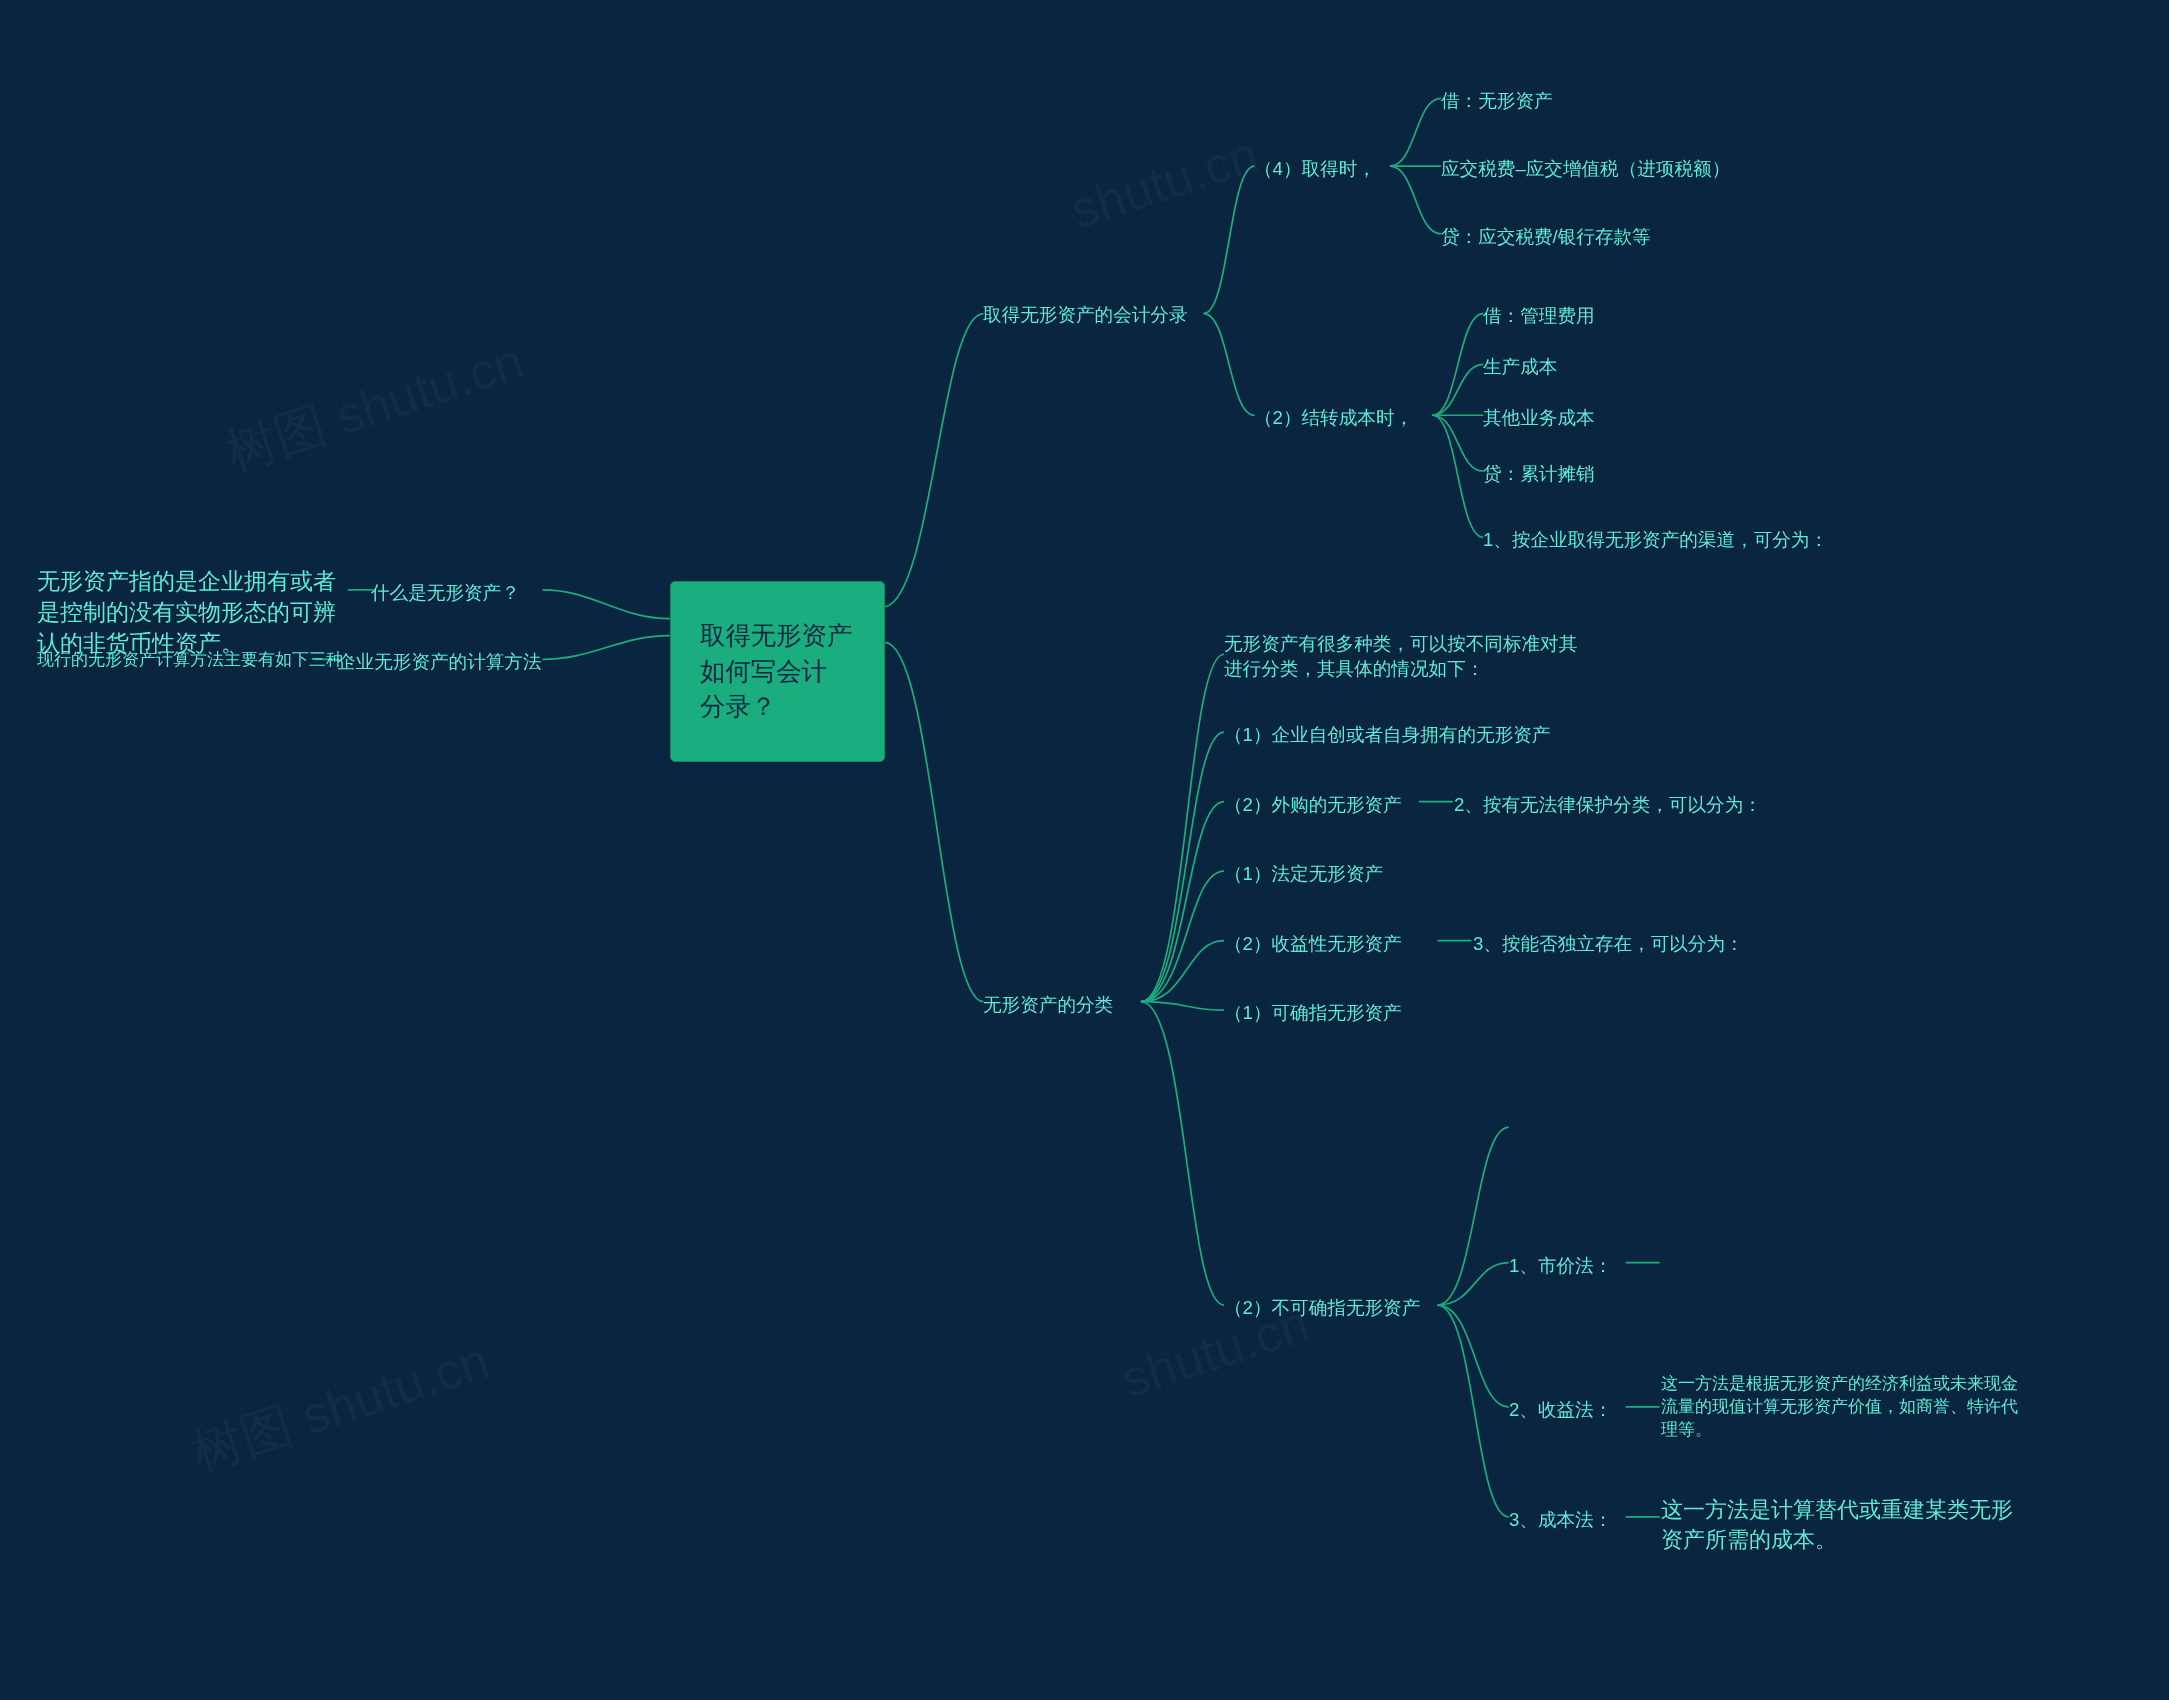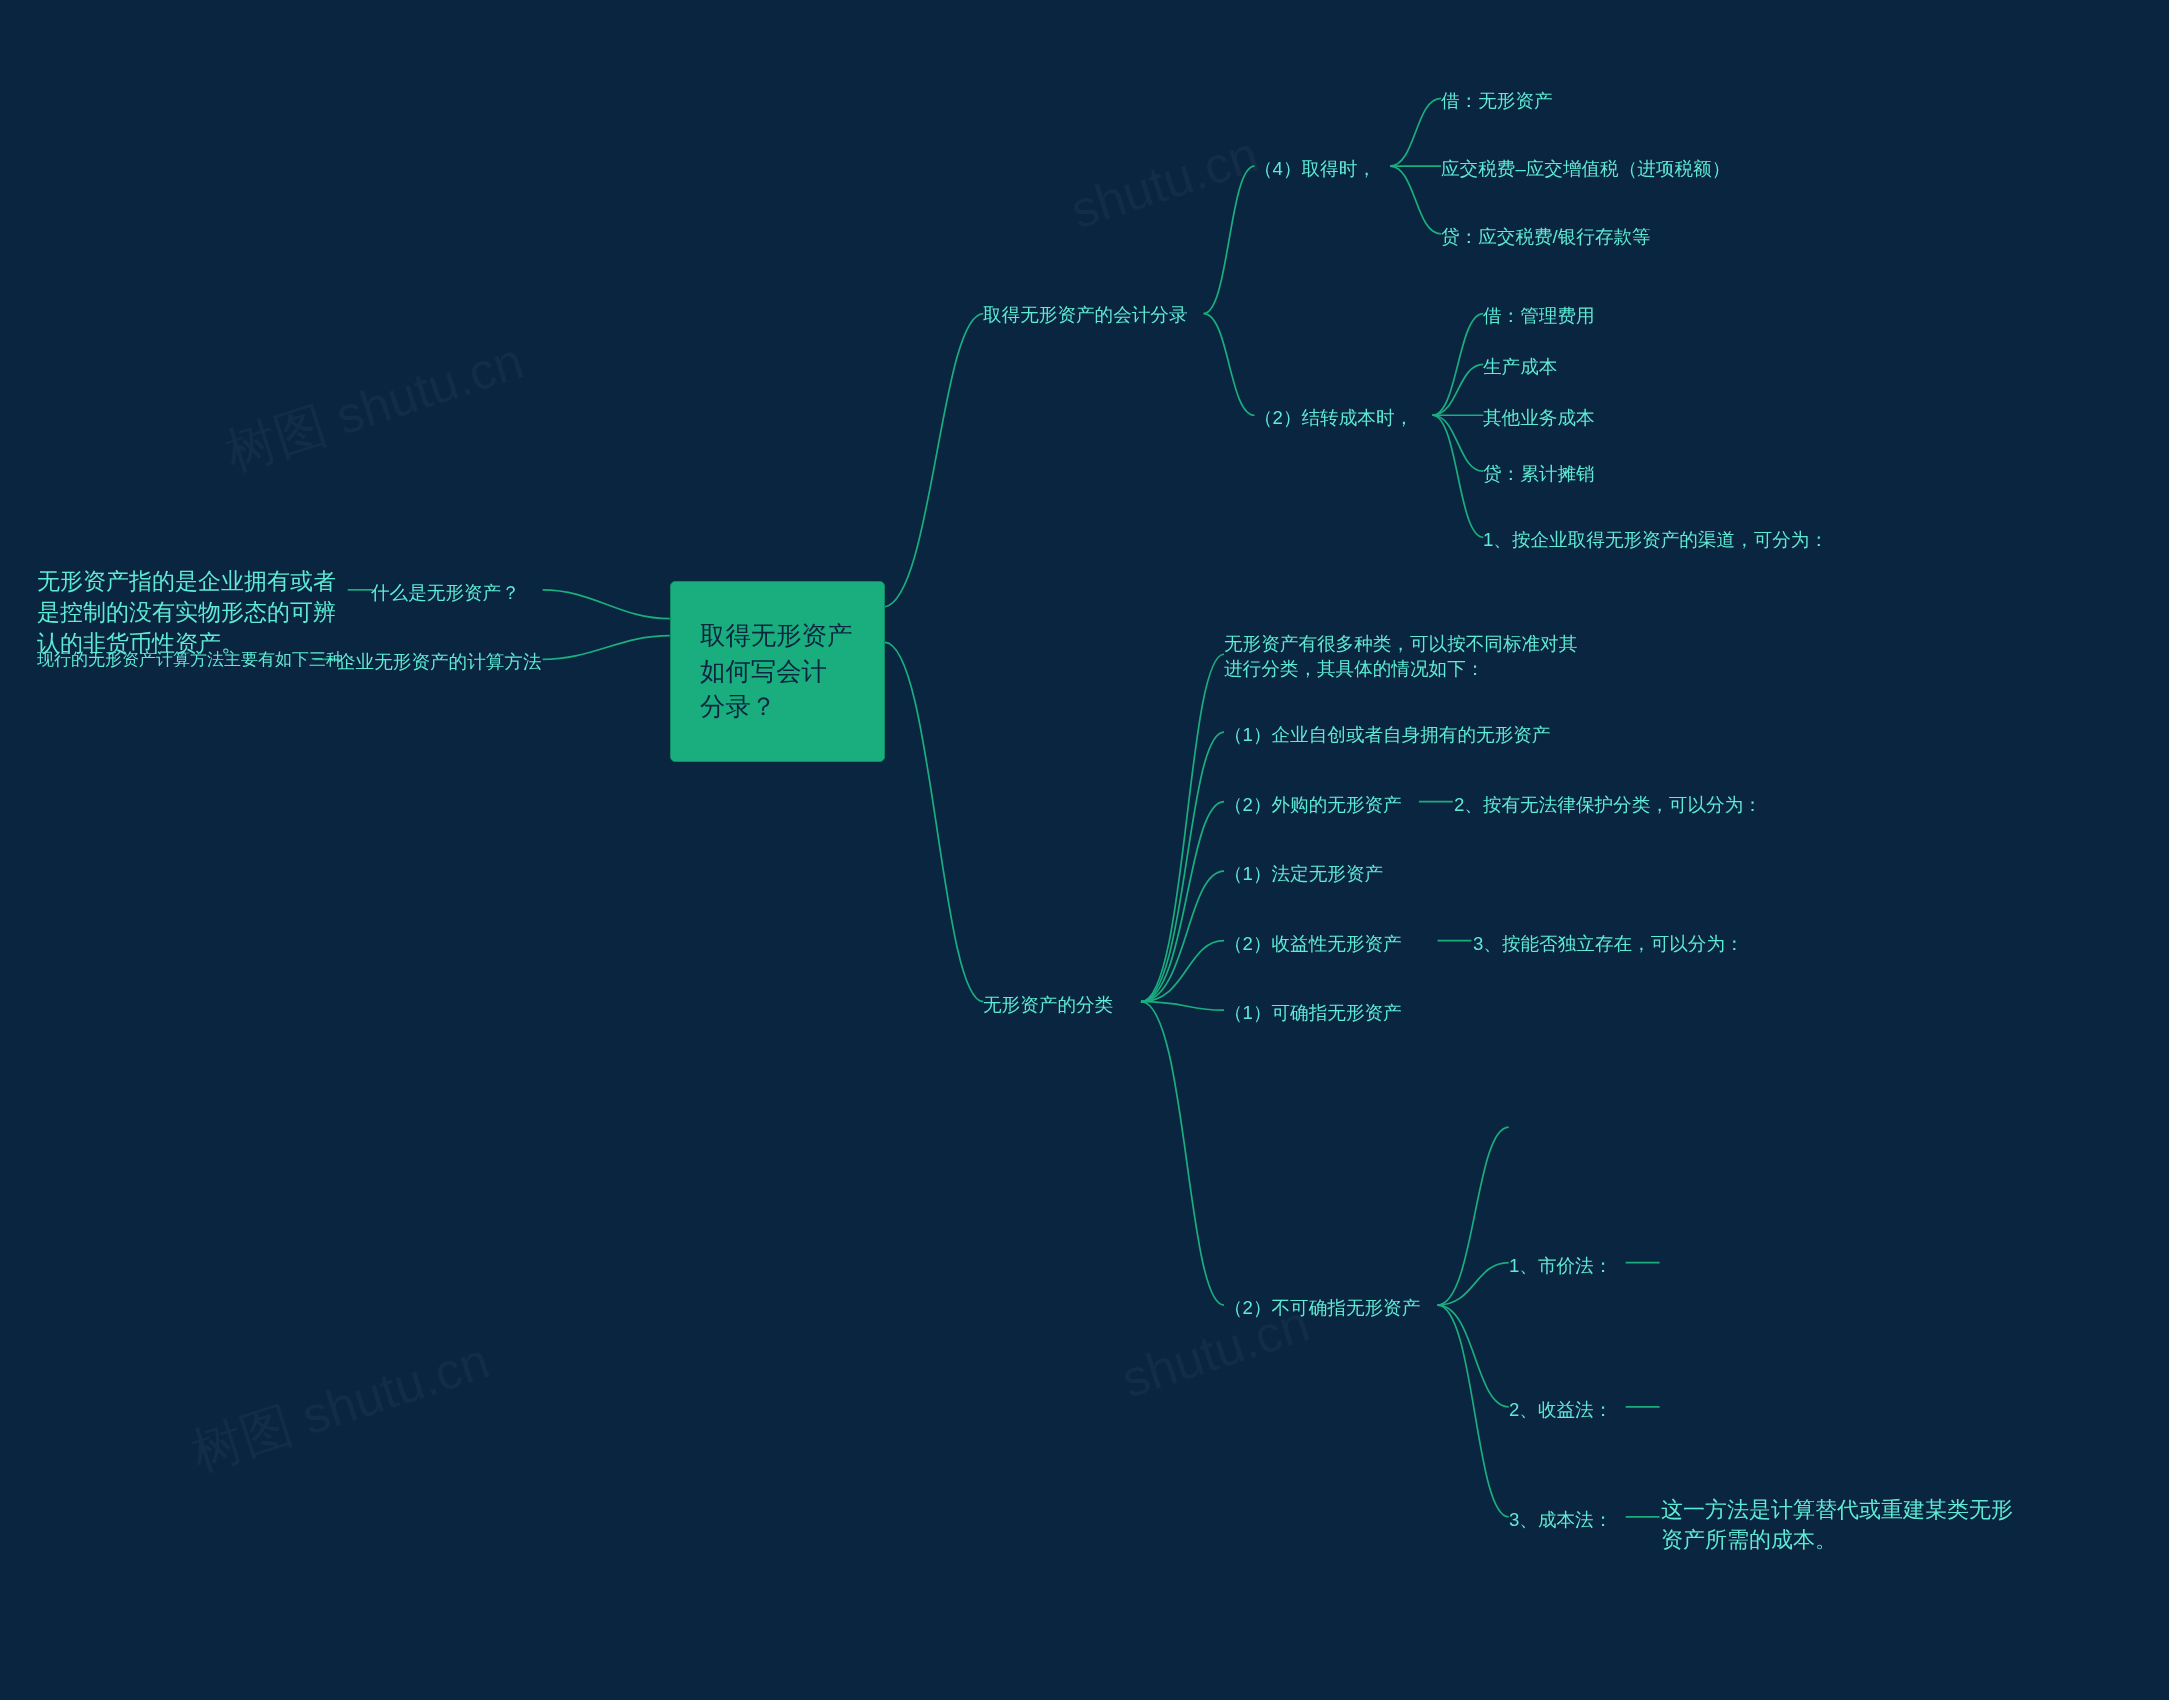--- a/index.html
+++ b/index.html
@@ -100,18 +100,19 @@
 <div class="node" style="left:1224px;top:861px">（1）法定无形资产</div>
 <div class="node" style="left:1224px;top:931px">（2）收益性无形资产</div>
 <div class="node" style="left:1473px;top:931px">3、按能否独立存在，可以分为：</div>
 <div class="node" style="left:1224px;top:1000px">（1）可确指无形资产</div>
 <div class="node" style="left:1224px;top:1295px">（2）不可确指无形资产</div>
 
 
 <div class="node" style="left:1509px;top:1253px">1、市价法：</div>
 
 <div class="node" style="left:1509px;top:1397px">2、收益法：</div>
+<div class="node wrap" style="left:1661px;top:1373px;width:373px;font-size:17px">这一方法是根据无形资产的经济利益或未来现金流量的现值计算无形资产价值，如商誉、特许代理等。</div>
 
 <div class="node" style="left:1509px;top:1507px">3、成本法：</div>
 <div class="node wrap" style="left:1661px;top:1495px;width:373px;font-size:22px">这一方法是计算替代或重建某类无形资产所需的成本。</div>
 
 </div>
 
 
 </body></html>

